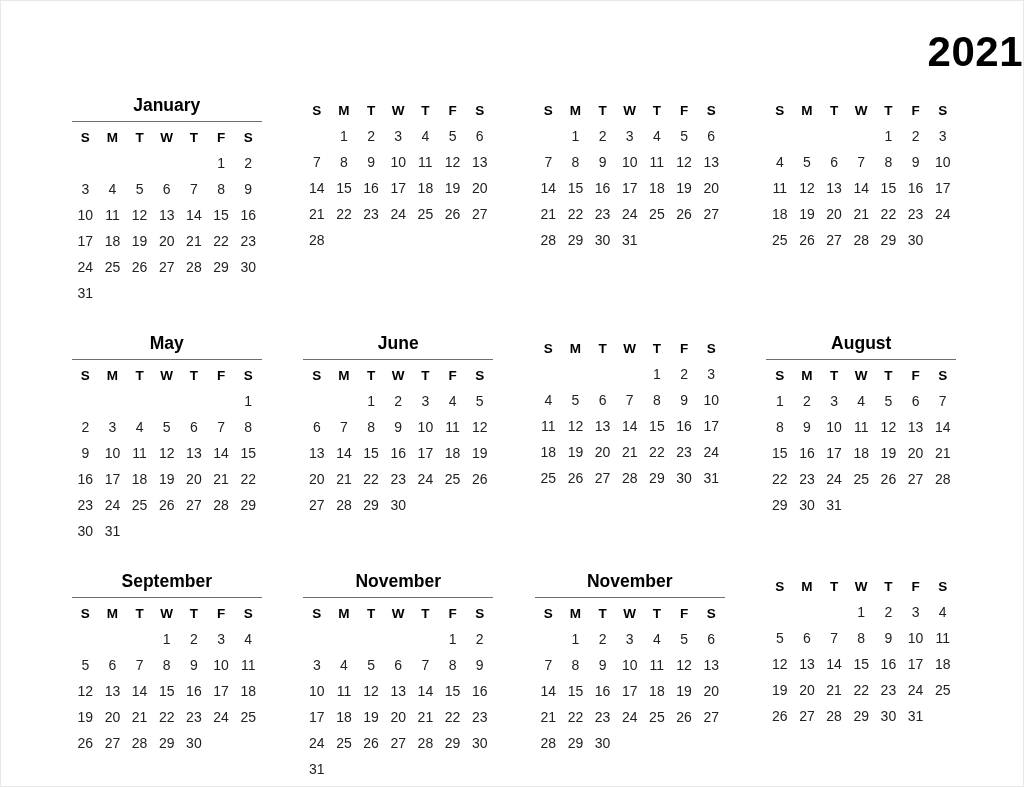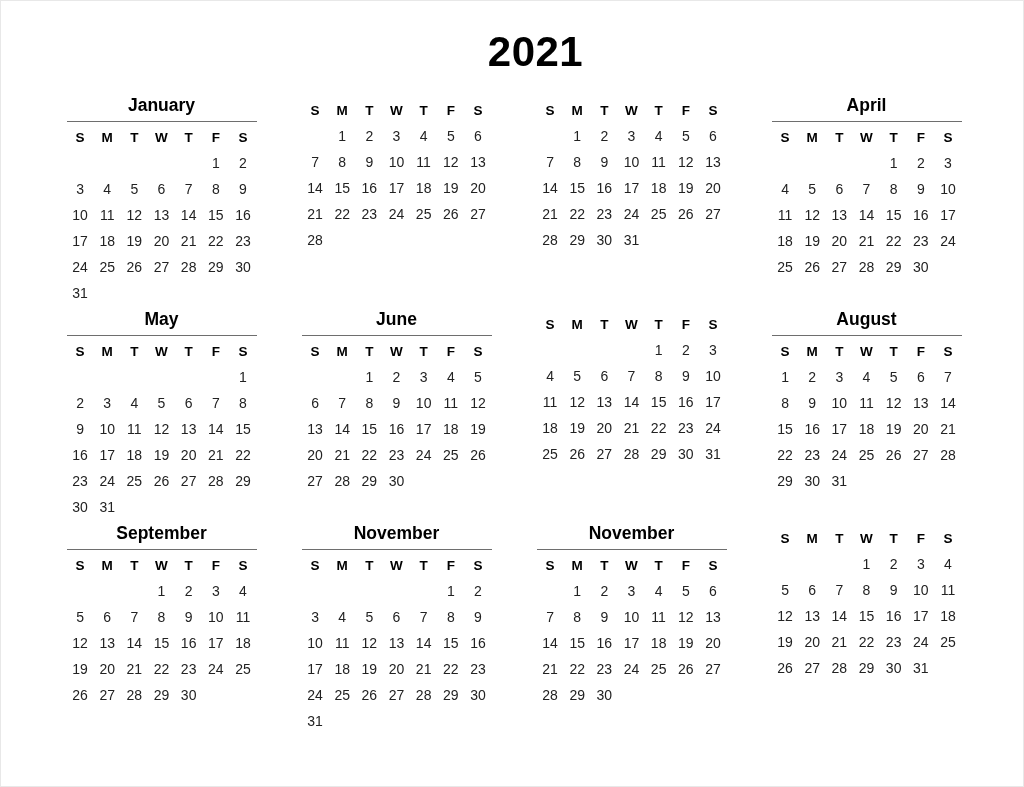--- a/index.html
+++ b/index.html
@@ -20,40 +20,41 @@
 
   #calendar-page {
     width: 100%;
     height: 100%;
     box-sizing: border-box;
     padding: 0;
     position: relative;
   }
 
   #year-title {
-    text-align: center;
+    text-align: right;
     font-size: 42px;
     font-weight: bold;
     letter-spacing: 0.5px;
     color: #000000;
     margin: 0;
     padding-top: 30px;
     line-height: 1;
     padding-left: 47px;
   }
 
   #months-grid {
     margin-top: 22px;
     padding: 0 58px 0 62px;
     box-sizing: border-box;
     display: grid;
     grid-template-columns: repeat(4, 1fr);
     grid-template-rows: repeat(3, 214px);
     column-gap: 38px;
     row-gap: 0px;
+    gap: 24px;
   }
 
   .month {
     width: 190px;
     justify-self: center;
   }
 
   .month-name {
     text-align: center;
     font-size: 17.5px;
@@ -293,21 +294,20 @@
               <td class="day-cell">30</td>
               <td class="day-cell">31</td>
               <td class="day-cell empty-day"></td>
               <td class="day-cell empty-day"></td>
               <td class="day-cell empty-day"></td>
             </tr>
           </tbody>
         </table>
       </div>
       <div class="month">
-        <div class="month-name">April</div>
         <table class="month-table">
           <thead>
             <tr>
               <th>S</th>
               <th>M</th>
               <th>T</th>
               <th>W</th>
               <th>T</th>
               <th>F</th>
               <th>S</th>

